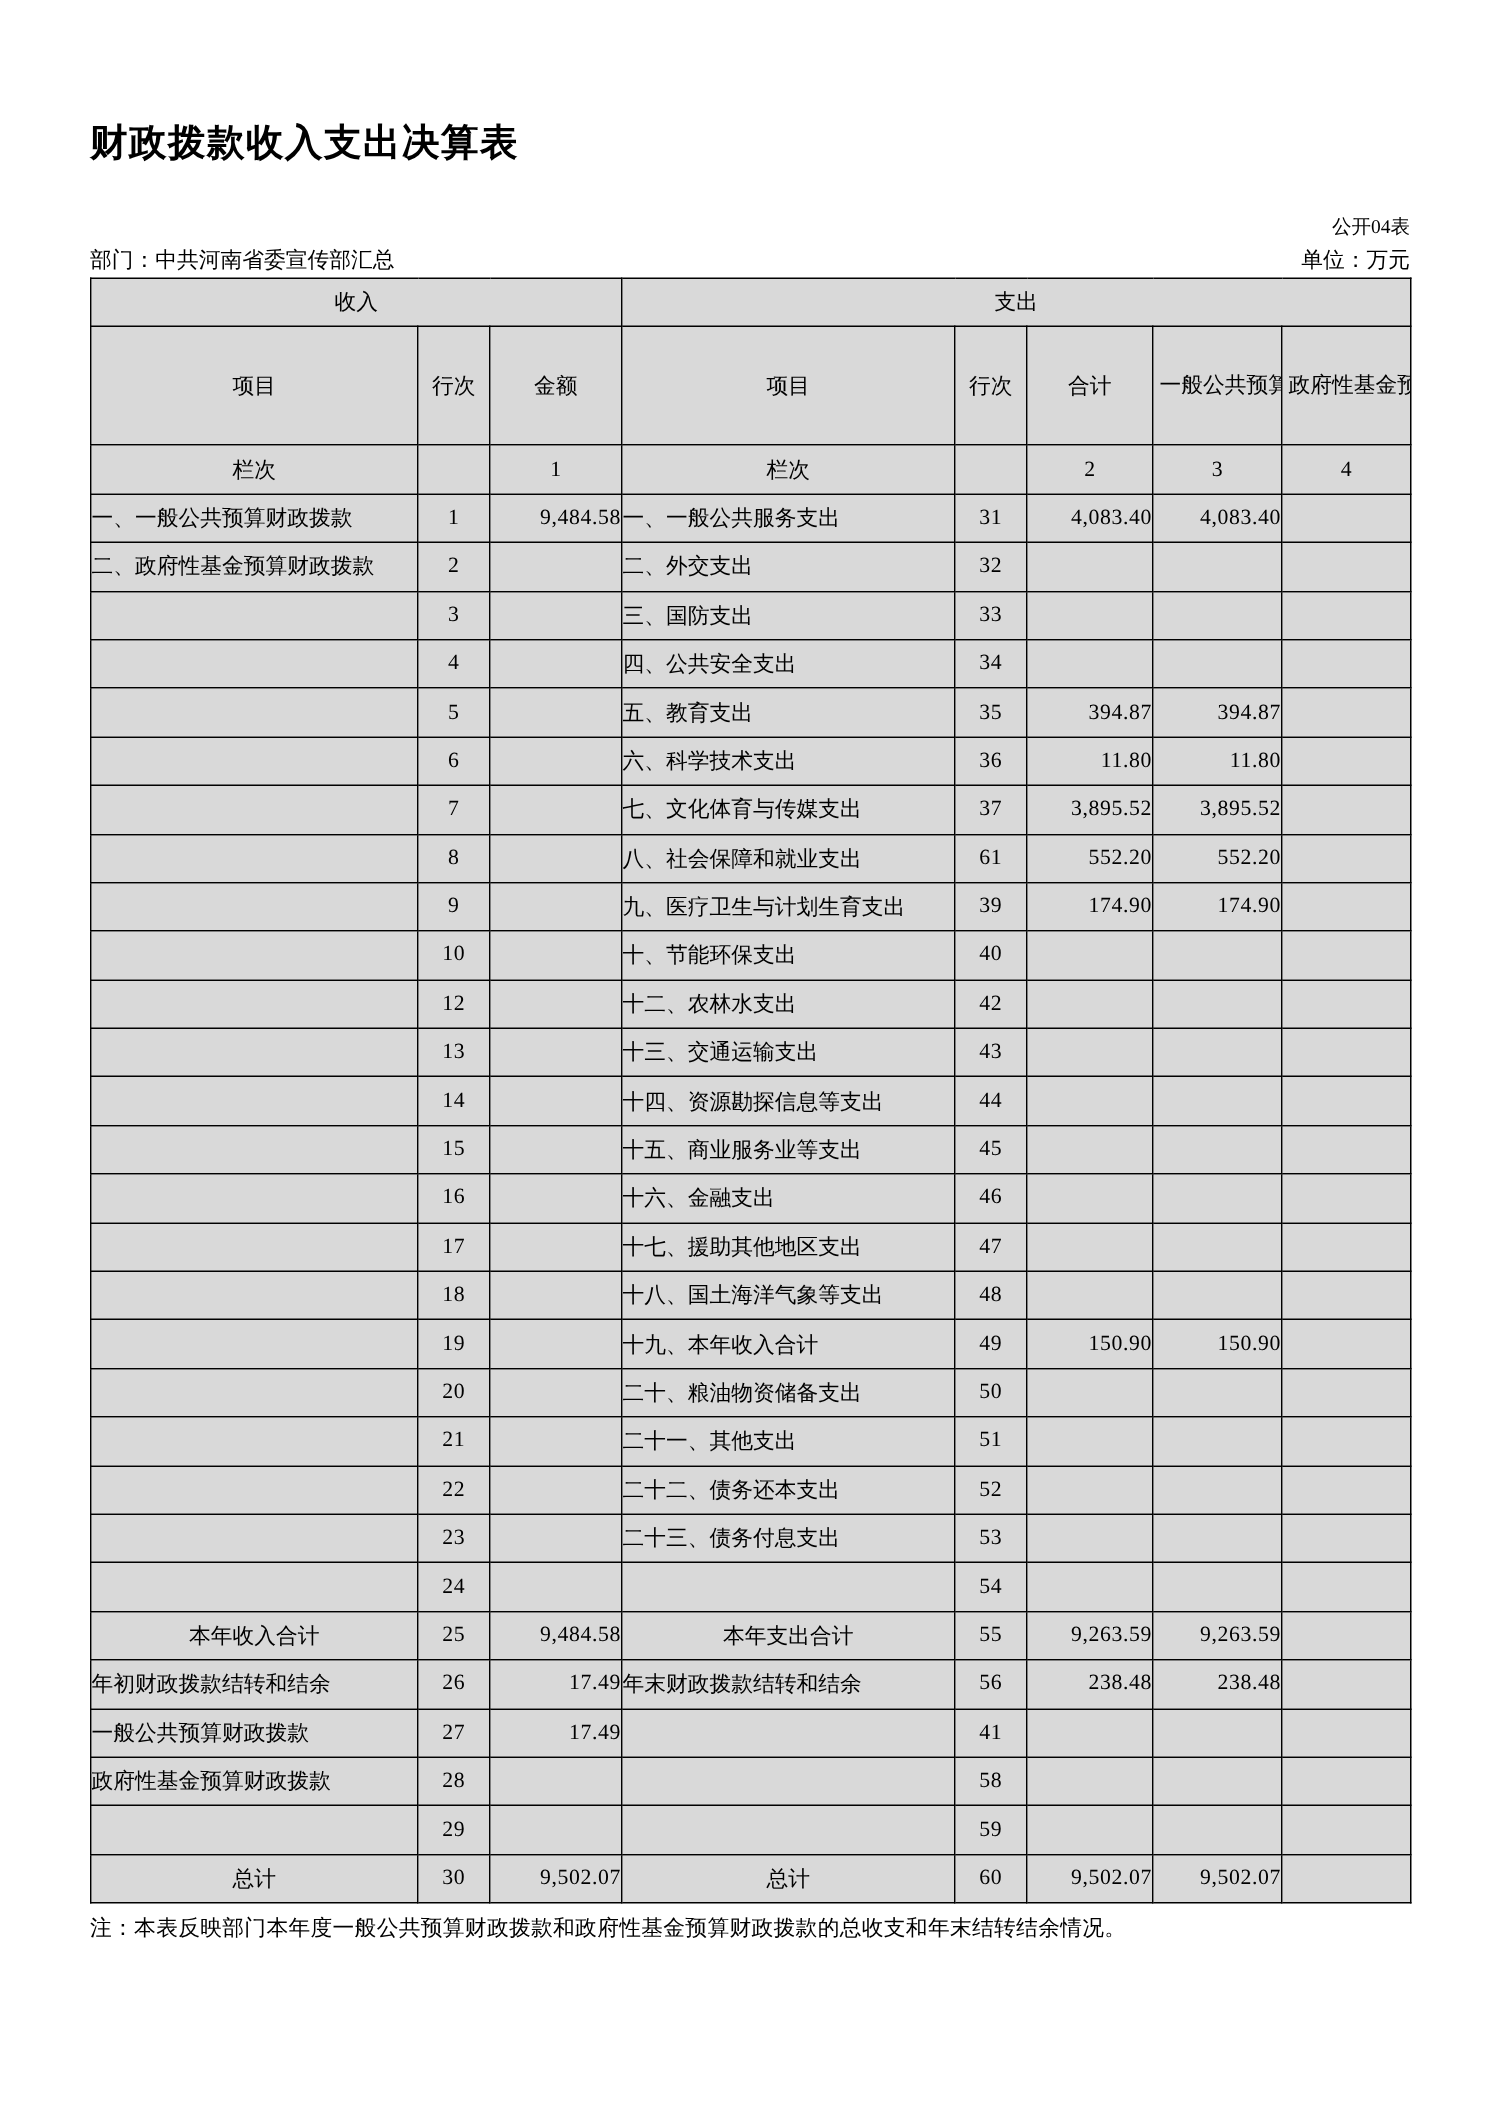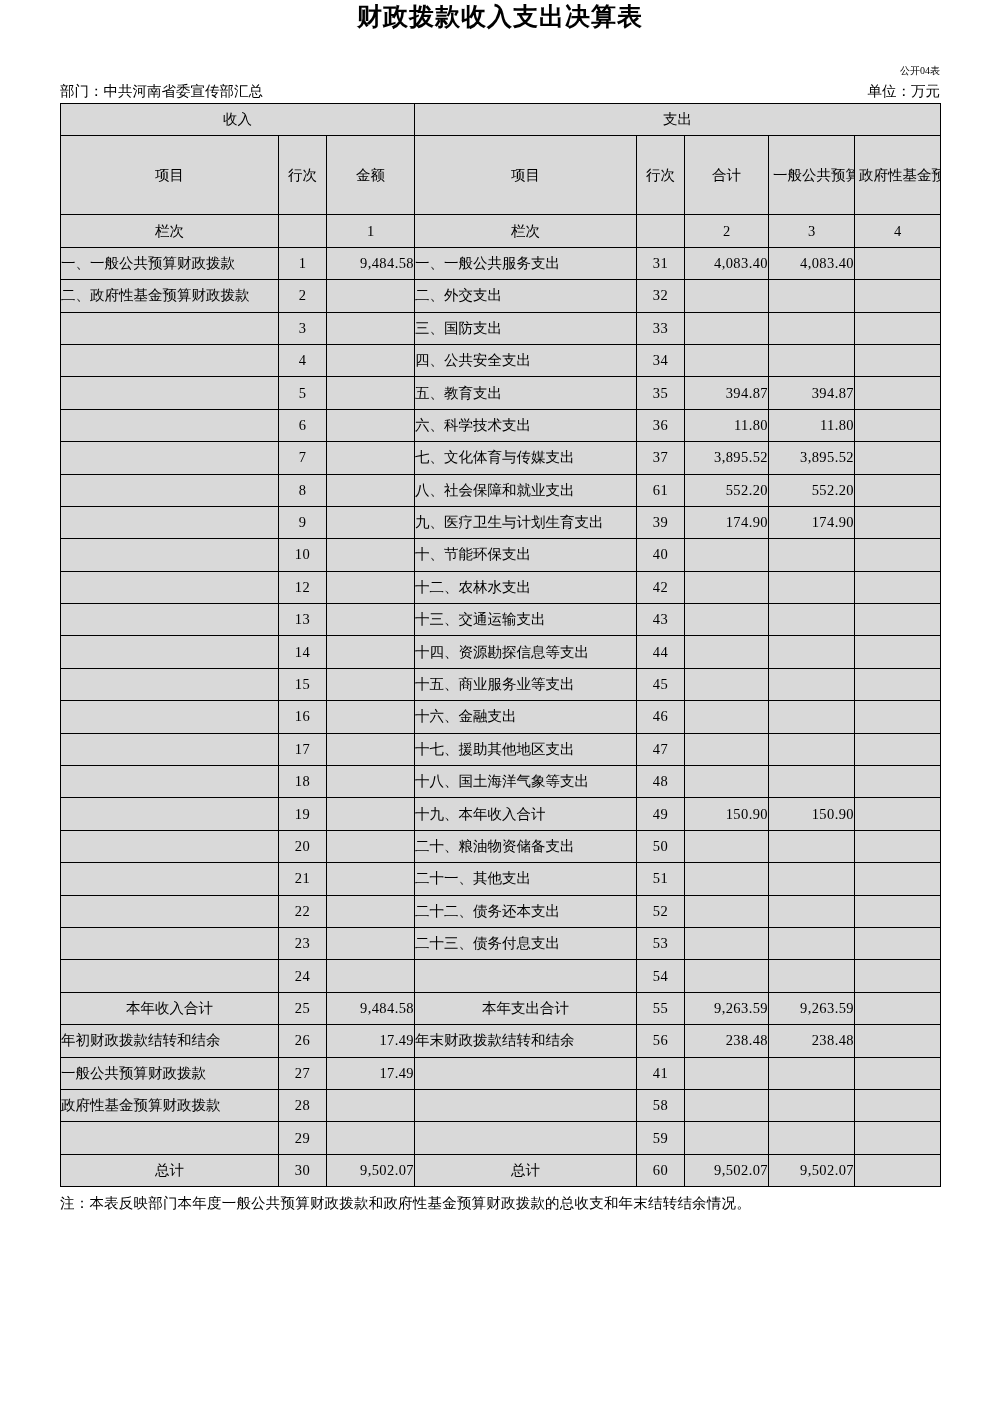--- a/index.html
+++ b/index.html
@@ -15,29 +15,30 @@
     position: relative;
   }
   .page {
     width: 1000px;
     height: 1413px;
     box-sizing: border-box;
     padding: 0 60px;
     position: relative;
   }
   .doc-title {
-    text-align: center;
+    text-align: left;
     font-size: 25px;
     font-weight: bold;
     letter-spacing: 1px;
+    margin-top: 78px;
     font-family: Liberation Mono, monospace;
   }
   .meta-right {
     text-align: right;
-    font-size: 10px;
+    font-size: 13px;
     margin-top: 31px;
   }
   .meta-row {
     display: flex;
     justify-content: space-between;
     align-items: flex-end;
     font-size: 14.5px;
     margin-top: 4px;
   }
   table.main {

